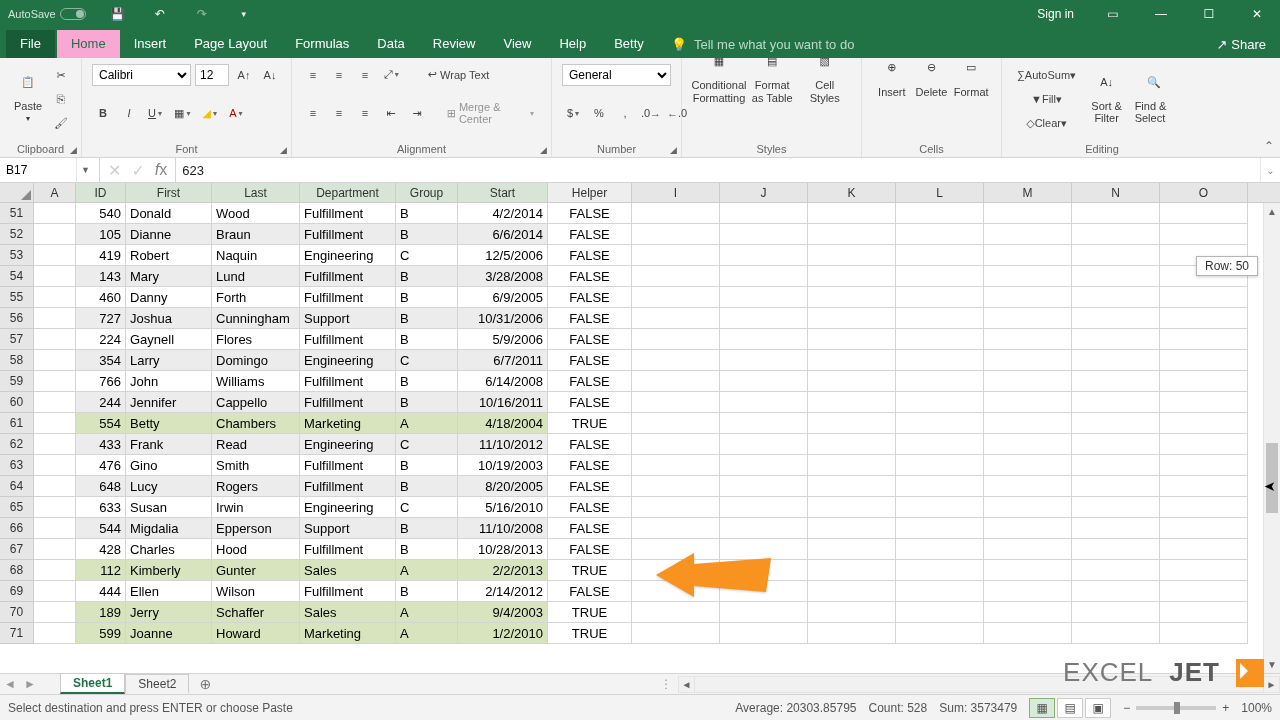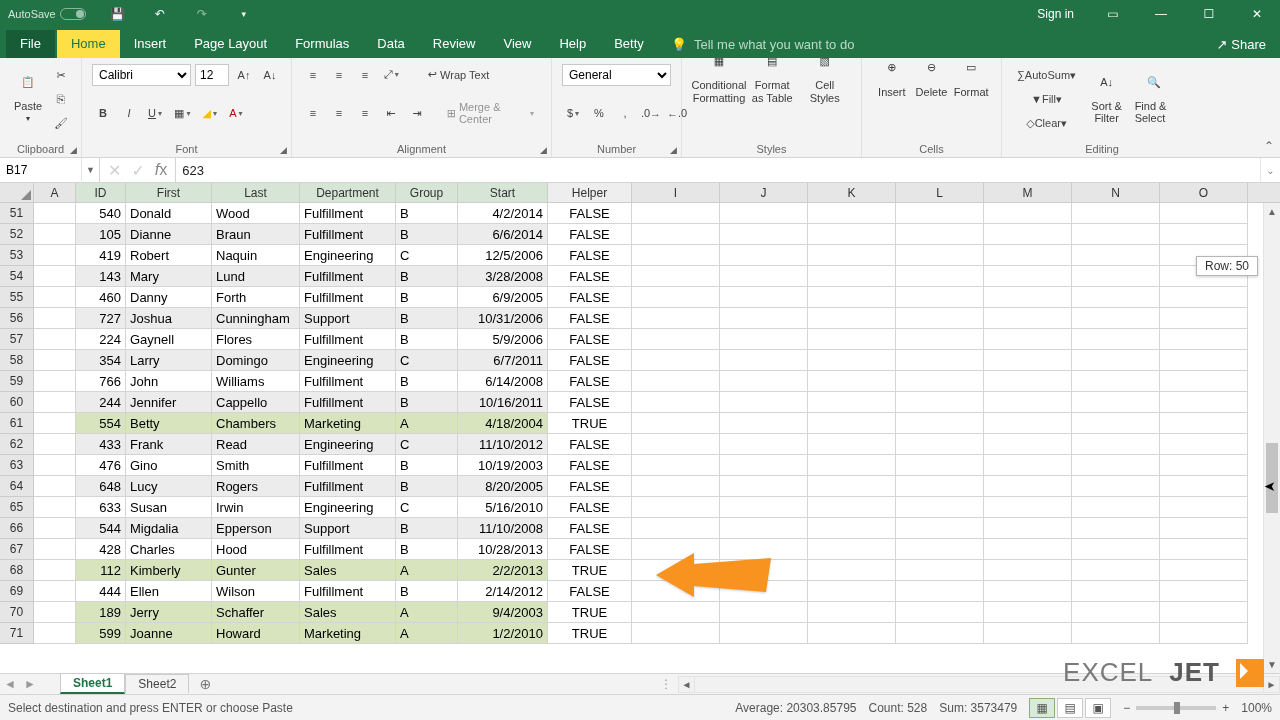--- a/index.html
+++ b/index.html
@@ -13,42 +13,42 @@
 .titlebar .toggle { width: 26px; height: 12px; border:1px solid rgba(255,255,255,.6); border-radius:6px; position:relative; }
 .titlebar .toggle::after { content:""; width:8px; height:8px; border-radius:50%; background:rgba(255,255,255,.7); position:absolute; right:1px; top:1px; }
 .titlebar .doc-title { position:absolute; left:50%; transform:translateX(-50%); display:flex; align-items:center; gap:6px; }
 .titlebar .table-tools { background: rgba(0,0,0,.18); padding: 2px 14px; margin-left: 12px; font-size:11px; }
 .titlebar .right { margin-left:auto; display:flex; align-items:center; gap:2px; }
 .titlebar .winbtn { width: 46px; height: 28px; display:flex; align-items:center; justify-content:center; }
 
 
 .tabs { height: 30px; background:#217346; display:flex; align-items:flex-end; padding-left: 6px; }
 .tab { color:#fff; font-size:13px; padding: 6px 14px 7px; cursor:pointer; }
-.tab.active { background:#fde047; color:#217346; }
+.tab.active { background:#f9a8d4; color:#217346; }
 .tab.file { background:#185c37; margin-right:2px; }
 .tab.design { color:#fff; }
 .tellme { display:flex; align-items:center; gap:6px; color:#bcd9c8; font-size:13px; padding:6px 14px; }
 .tabs .share { margin-left:auto; color:#fff; font-size:13px; padding:6px 14px; display:flex; align-items:center; gap:4px; }
 
 
 .ribbon { height: 100px; background:#f3f3f3; border-bottom:1px solid #d4d4d4; display:flex; font-size:11px; color:#444; position:relative; }
 .group { border-right:1px solid #e1e1e1; padding: 6px 10px 2px; display:flex; flex-direction:column; justify-content:space-between; }
 .group .row { display:flex; align-items:center; gap:4px; }
 .glabel { text-align:center; font-size:11px; color:#666; padding-top:2px; position:relative; }
 .glabel .launcher { position:absolute; right:-6px; bottom:0; font-size:9px; color:#666; }
 .rbtn { height:22px; min-width:22px; border:1px solid transparent; display:inline-flex; align-items:center; justify-content:center; padding:0 3px; border-radius:2px; }
 .rbtn.disabled { opacity:.55; }
 .dropdown-caret::after { content:"▾"; font-size:8px; margin-left:2px; color:#666; }
 .big { display:flex; flex-direction:column; align-items:center; width:54px; padding:2px; gap:2px; font-size:11px; color:#3b3b3b; }
 .big .ico { width:32px; height:32px; display:flex; align-items:center; justify-content:center; }
 .ribbon .collapse { position:absolute; right:6px; bottom:4px; font-size:12px; color:#666; }
 
 
 .fxbar { height:25px; border-bottom:1px solid #d4d4d4; display:flex; align-items:stretch; background:#fff; }
-.namebox { width:100px; border-right:1px solid #d4d4d4; display:flex; align-items:center;justify-content:space-between; }
+.namebox { width:100px; border-right:1px solid #d4d4d4; display:flex; align-items:center; }
 .namebox input { border:none; width:76px; font-size:12px; padding:0 6px; outline:none; }
 .namebox .dd { width:18px; text-align:center; color:#666; font-size:9px; border-left:1px solid #e6e6e6; line-height:25px;}
 .fxctrl { display:flex; align-items:center; gap:10px; padding:0 8px; border-right:1px solid #d4d4d4; color:#888; }
 .fxinput { flex:1; display:flex; align-items:center; padding:0 6px; font-size:13px; color:#222; }
 .fxexpand { width:20px; border-left:1px solid #e6e6e6; display:flex; align-items:center; justify-content:center; color:#888; font-size:10px;}
 
 
 .gridwrap { position:absolute; top:183px; left:0; right:0; bottom:26px; display:flex; flex-direction:column; }
 .colhdr { height:20px; display:flex; background:#e6e6e6; border-bottom:1px solid #ccc; }
 .colhdr .corner { width:34px; border-right:1px solid #ccc; background:#e6e6e6; position:relative;}

